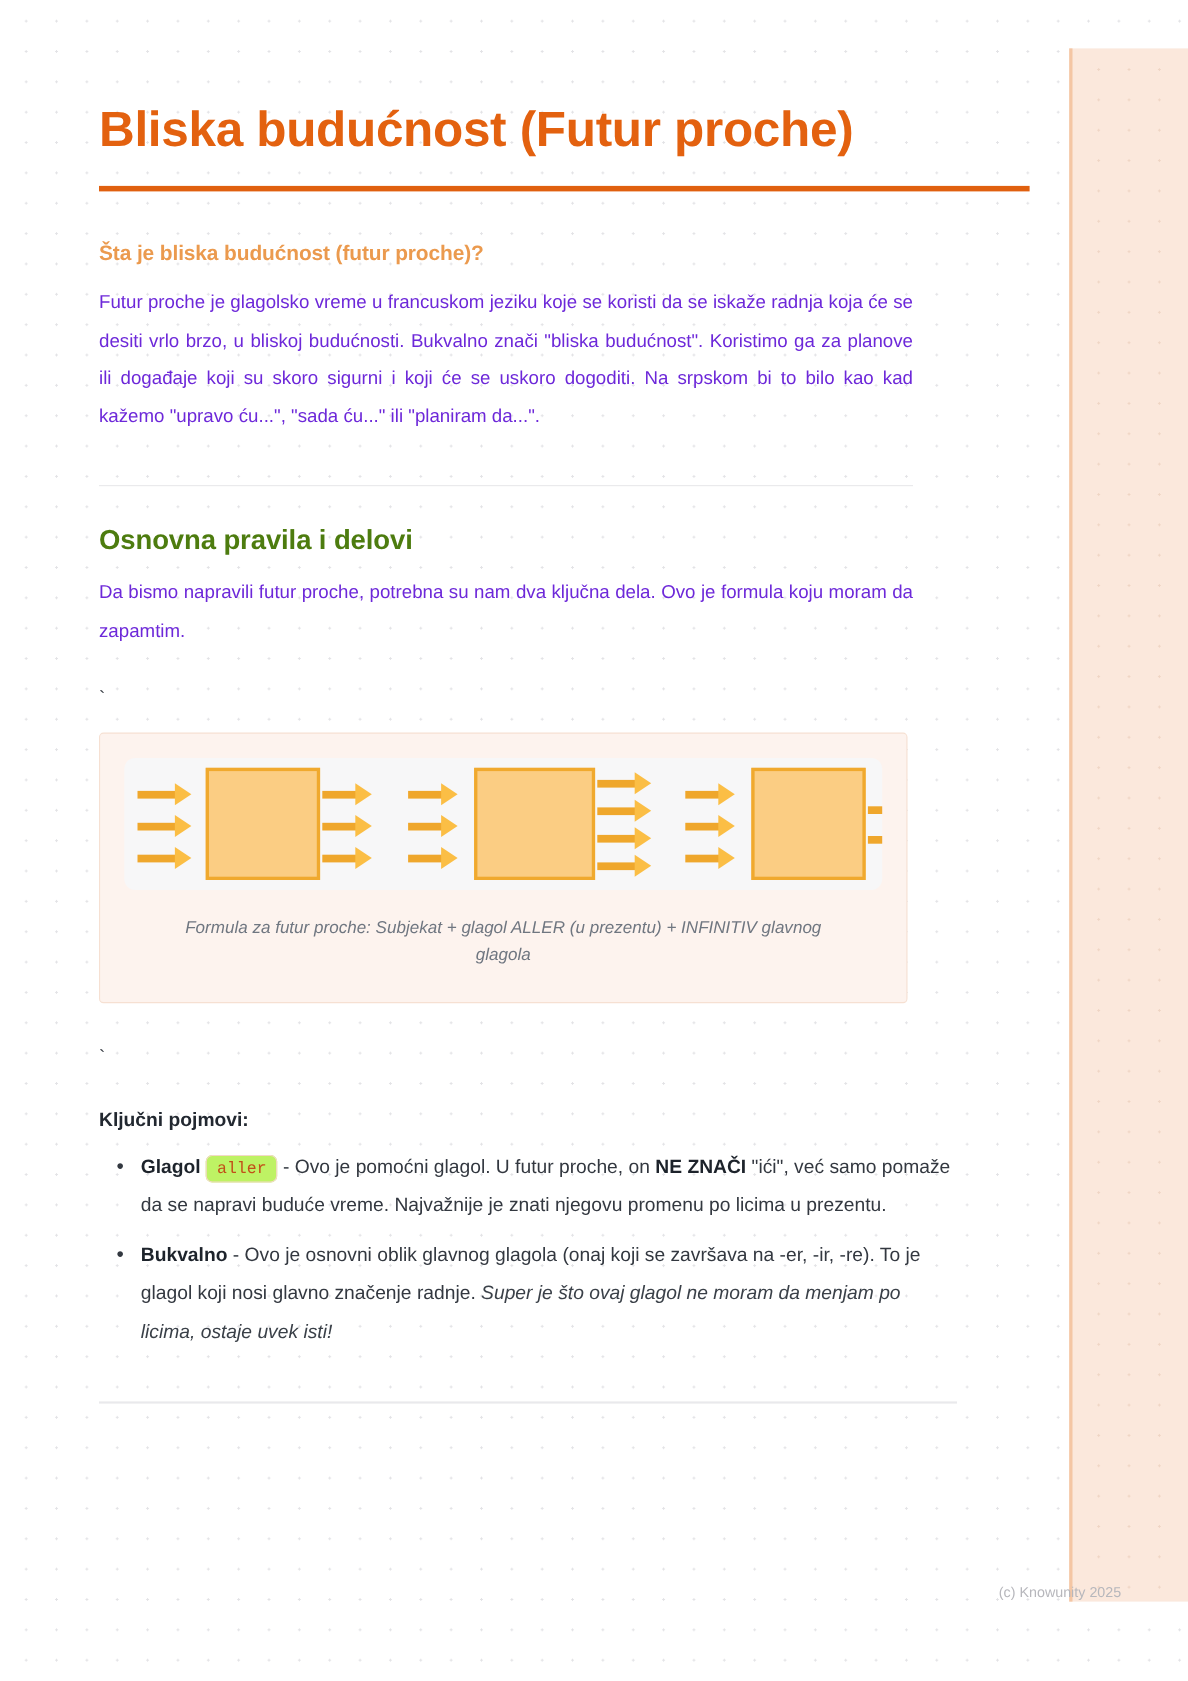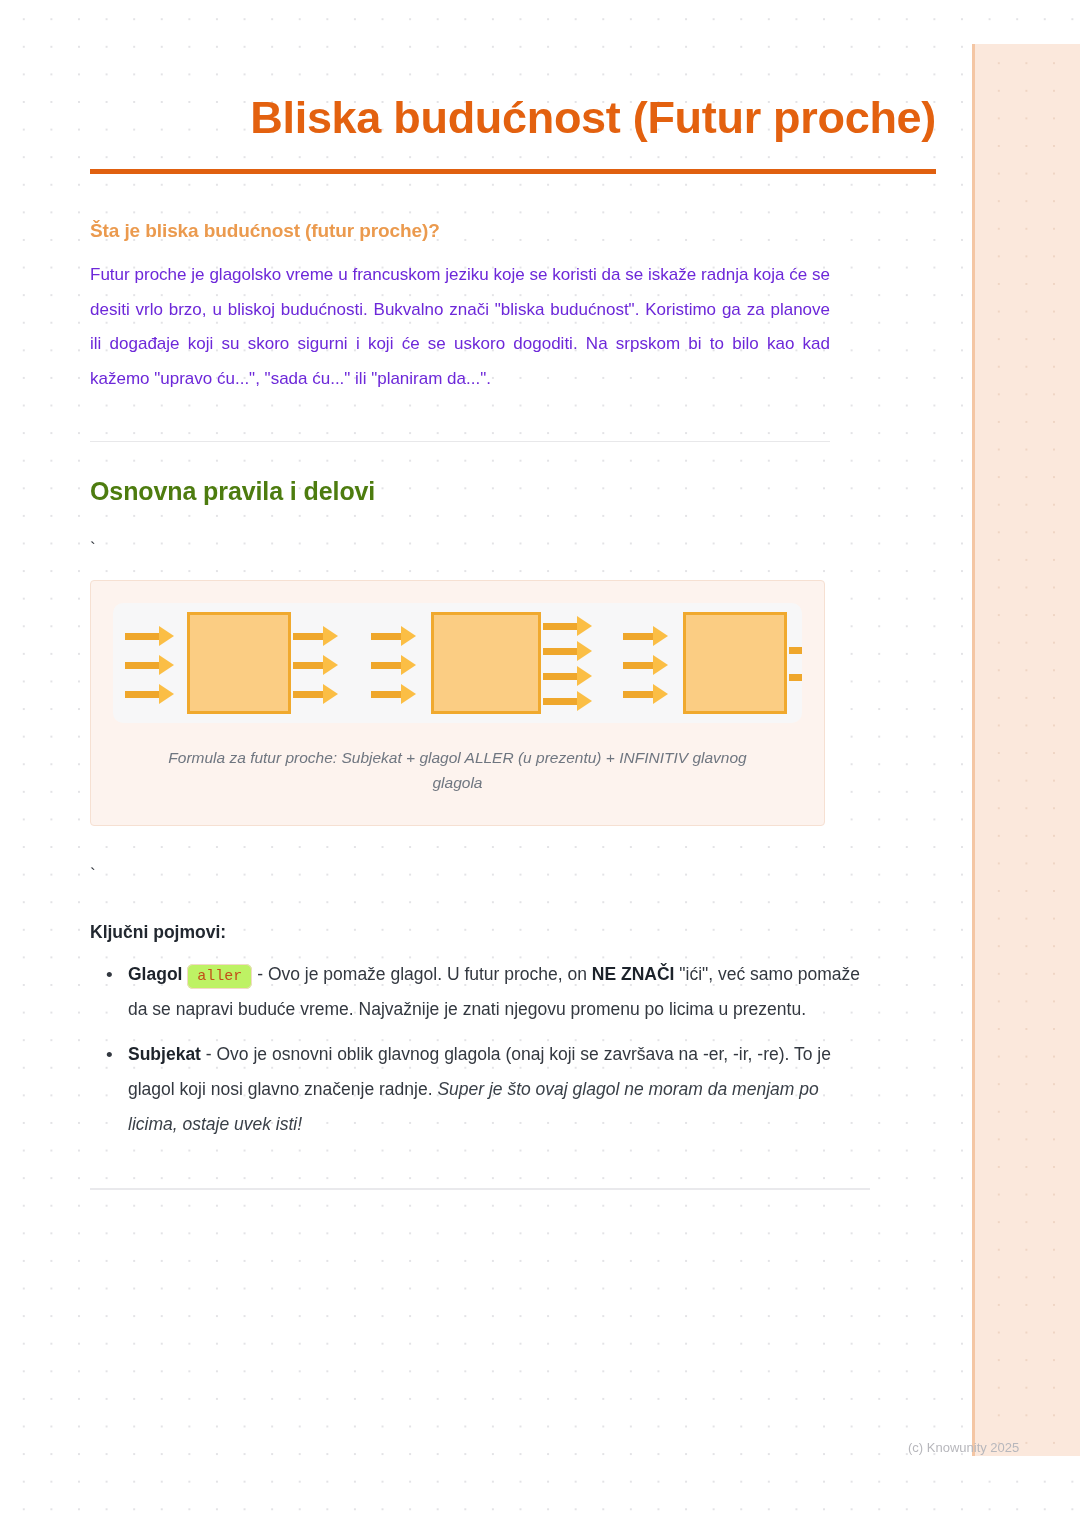--- a/index.html
+++ b/index.html
@@ -49,21 +49,20 @@
   }
 
   .doc-title {
     font-size: 45px;
     font-weight: bold;
     color: #e3610f;
     letter-spacing: -0.3px;
     margin: 0;
     padding-top: 92px;
     line-height: 1.15;
-    text-align: right;
   }
 
   .title-rule {
     height: 5px;
     background: #e0600f;
     margin-top: 25px;
     width: 846px;
   }
 
   .h2 {
@@ -236,20 +235,21 @@
 
   <h1 class="doc-title">Bliska budućnost (Futur proche)</h1>
   <div class="title-rule"></div>
 
   <h2 class="h2">Šta je bliska budućnost (futur proche)?</h2>
   <p class="body-text">Futur proche je glagolsko vreme u francuskom jeziku koje se koristi da se iskaže radnja koja će se desiti vrlo brzo, u bliskoj budućnosti. Bukvalno znači "bliska budućnost". Koristimo ga za planove ili događaje koji su skoro sigurni i koji će se uskoro dogoditi. Na srpskom bi to bilo kao kad kažemo "upravo ću...", "sada ću..." ili "planiram da...".</p>
 
   <div class="section-divider"></div>
 
   <h2 class="h2-second">Osnovna pravila i delovi</h2>
+  <p class="body-text">Da bismo napravili futur proche, potrebna su nam dva ključna dela. Ovo je formula koju moram da zapamtim.</p>
 
   <div class="tick-mark">`</div>
 
   <div class="figure-wrap">
     <div class="figure-canvas">
 
       <div class="arrow" style="left:12px;  top:30px;  width:36px;"></div>
       <div class="arrow" style="left:12px;  top:59px;  width:36px;"></div>
       <div class="arrow" style="left:12px;  top:88px;  width:36px;"></div>
       <div class="fig-box" style="left:74px; top:9px; width:104px; height:102px;"></div>
@@ -277,23 +277,23 @@
     <div class="figure-caption">Formula za futur proche: Subjekat + glagol ALLER (u prezentu) + INFINITIV glavnog glagola</div>
   </div>
 
   <div class="tick-mark-2">`</div>
 
   <div class="key-title">Ključni pojmovi:</div>
 
   <ul class="key-list">
     <li>
       <span class="b">Glagol</span>
-      <code class="chip">aller</code><span> - Ovo je pomaže glagol. U futur proche, on </span><span class="b">NE ZNAČI</span><span> "ići", već samo pomaže da se napravi buduće vreme. Najvažnije je znati njegovu promenu po licima u prezentu.</span>
+      <code class="chip">aller</code><span> - Ovo je pomoćni glagol. U futur proche, on </span><span class="b">NE ZNAČI</span><span> "ići", već samo pomaže da se napravi buduće vreme. Najvažnije je znati njegovu promenu po licima u prezentu.</span>
     </li>
     <li>
-      <span class="b">Subjekat</span><span> - Ovo je osnovni oblik glavnog glagola (onaj koji se završava na -er, -ir, -re). To je glagol koji nosi glavno značenje radnje. </span><span class="i">Super je što ovaj glagol ne moram da menjam po licima, ostaje uvek isti!</span>
+      <span class="b">Bukvalno</span><span> - Ovo je osnovni oblik glavnog glagola (onaj koji se završava na -er, -ir, -re). To je glagol koji nosi glavno značenje radnje. </span><span class="i">Super je što ovaj glagol ne moram da menjam po licima, ostaje uvek isti!</span>
     </li>
   </ul>
 
   <div class="bottom-divider"></div>
 </div>
 
 <div class="footer">(c) Knowunity 2025</div>
 
 </body></html>

